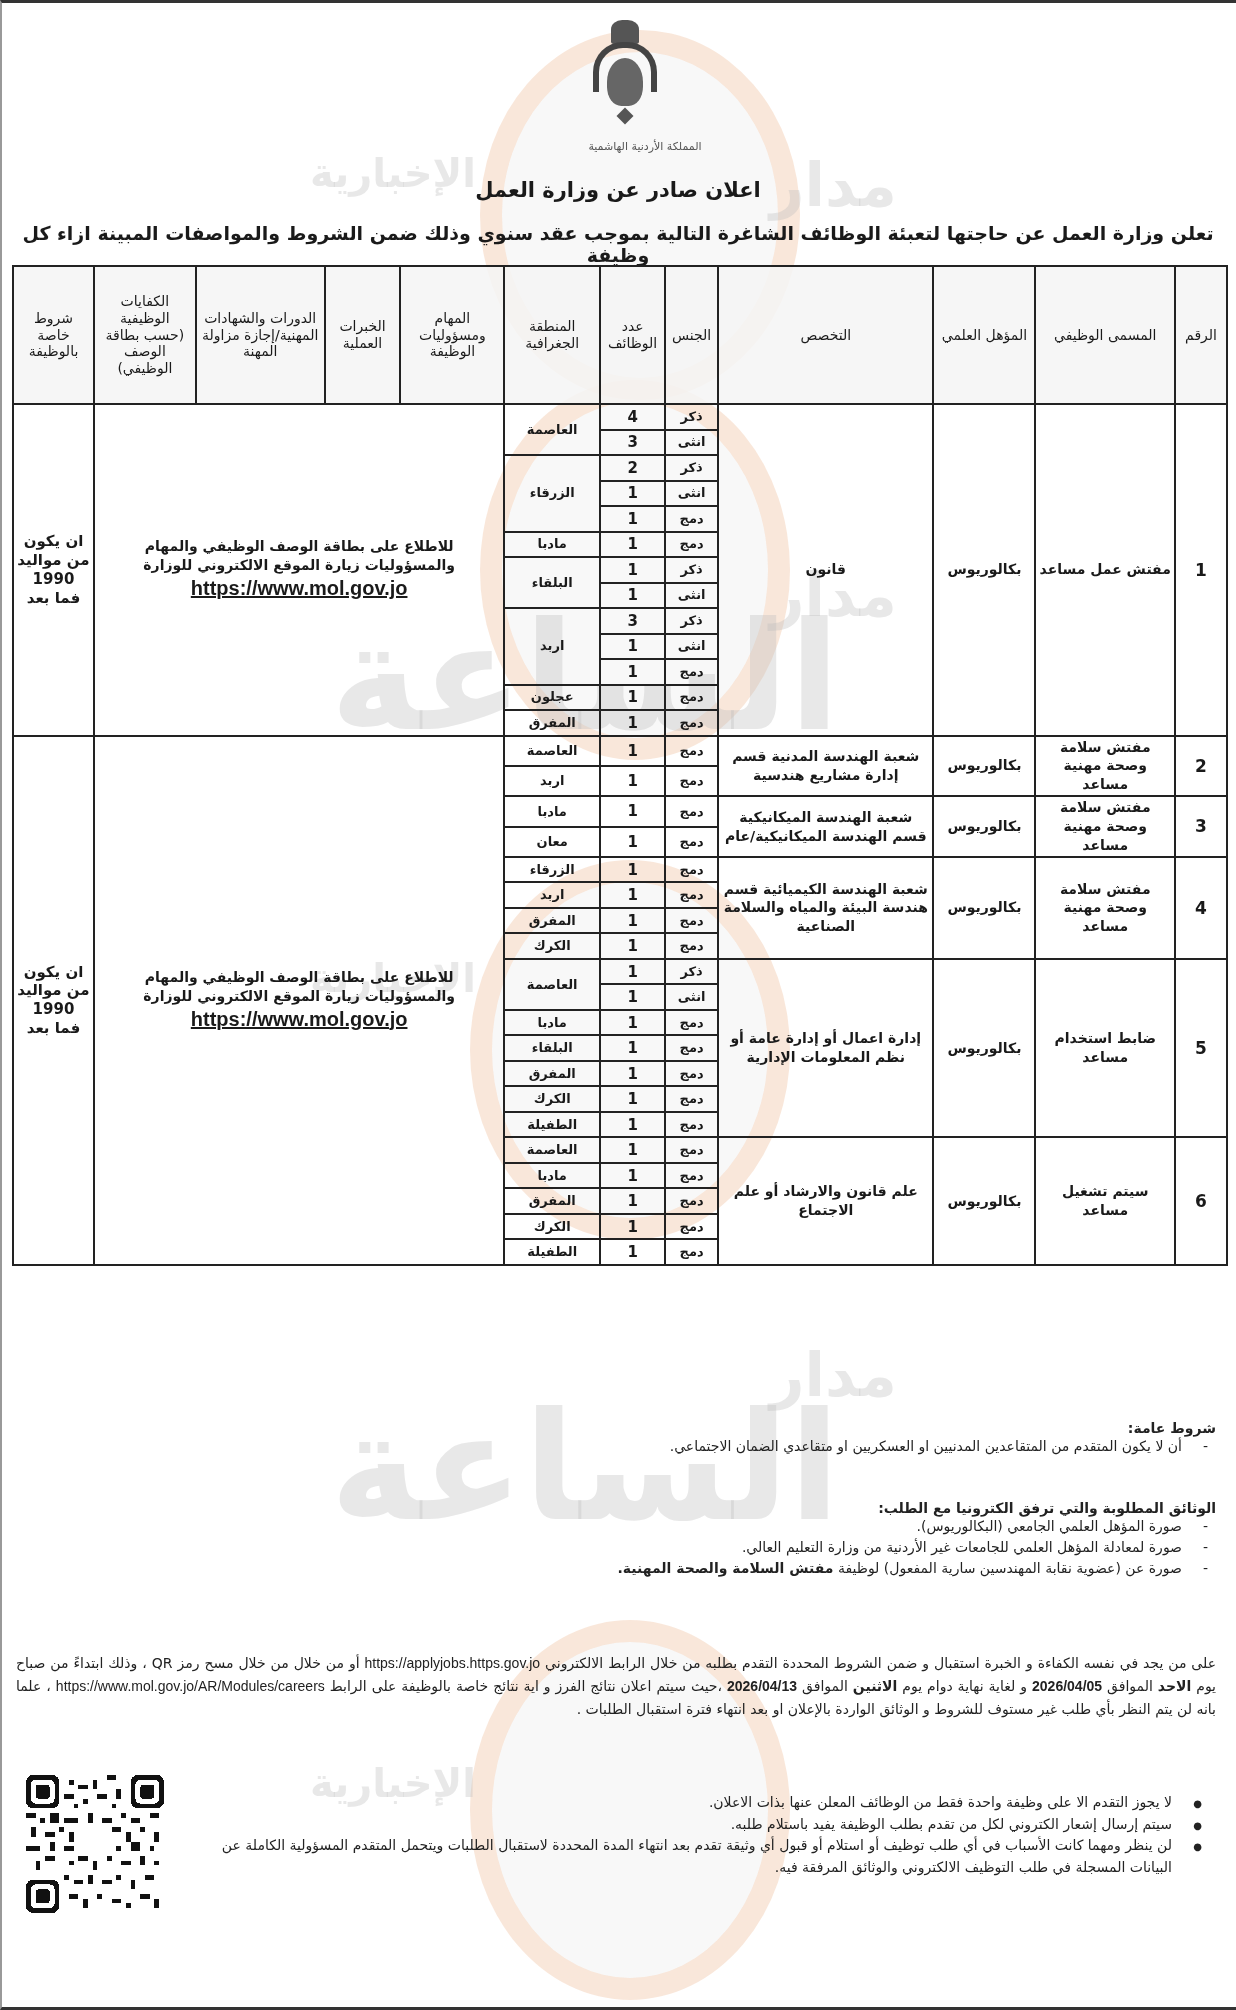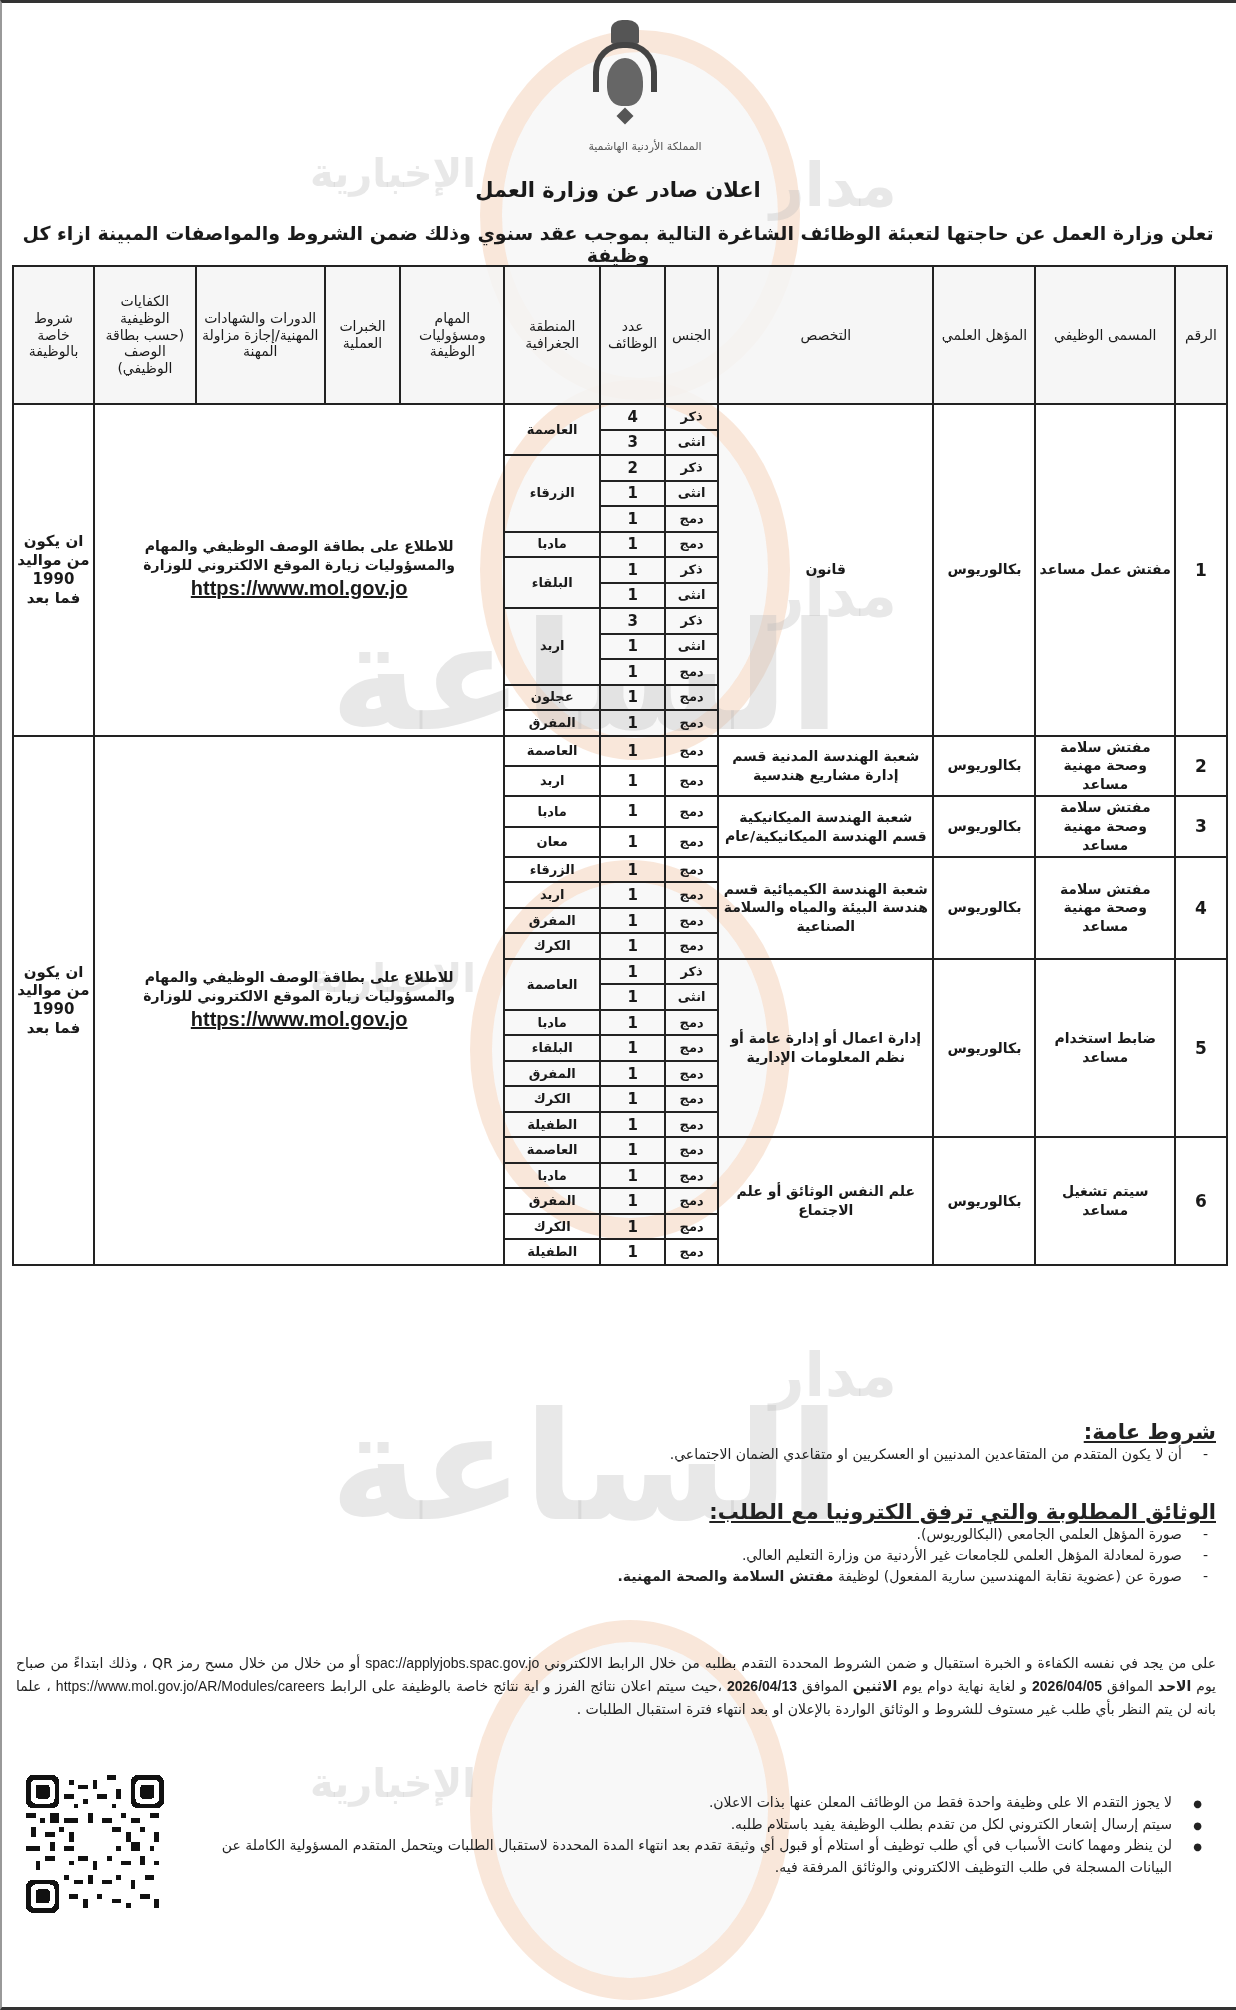--- a/index.html
+++ b/index.html
@@ -49,21 +49,21 @@
   table.jobs th { background: rgba(245,245,245,0.85); font-weight: normal; height: 138px; font-size: 14px; }
   table.jobs td.num { font-size: 17px; font-weight: bold; }
   table.jobs td.count { font-size: 15px; font-weight: bold; }
   table.jobs td.gender, table.jobs td.area { font-weight: bold; font-size: 13px; }
   table.jobs td.big { font-size: 14px; font-weight: bold; line-height: 1.35; border-radius: 18px; }
   table.jobs td.birth { font-size: 15px; font-weight: bold; line-height: 1.25; }
   .url { font-family: "Liberation Sans", sans-serif; direction: ltr; display: block; font-size: 20px; text-decoration: underline; }
 
   
   .sect { position: absolute; direction: rtl; z-index: 2; font-size: 14px; color: #222; }
-  .sect-head { font-weight: bold; text-decoration: underline; font-size: 21px; }
+  .sect-head { font-weight: bold; font-size: 14px; }
   .dash-item { padding-right: 34px; position: relative; line-height: 1.5; }
   .dash-item::before { content: "-"; position: absolute; right: 8px; }
   .bullet-item { padding-right: 44px; position: relative; line-height: 1.55; }
   .bullet-item::before { content: "●"; position: absolute; right: 14px; font-size: 10px; top: 4px; }
   .para { line-height: 1.65; text-align: justify; }
   .ltr { font-family: "Liberation Sans", sans-serif; direction: ltr; unicode-bidi: embed; }
   .qr { position: absolute; left: 26px; top: 1775px; width: 138px; height: 138px; z-index: 2; }
 </style>
 </head>
 <body>
@@ -289,21 +289,21 @@
       </tr>
       <tr style="height: 25.5px;">
         <td class="gender">دمج</td>
         <td class="count">1</td>
         <td class="area">الطفيلة</td>
       </tr>
       <tr style="height: 25.5px;">
         <td class="num" rowspan="5">6</td>
         <td class="big" rowspan="5">سيتم تشغيل مساعد</td>
         <td class="big" rowspan="5">بكالوريوس</td>
-        <td class="big" rowspan="5">علم النفس الوثائق أو علم الاجتماع</td>
+        <td class="big" rowspan="5">علم قانون والارشاد أو علم الاجتماع</td>
         <td class="gender">دمج</td>
         <td class="count">1</td>
         <td class="area">العاصمة</td>
       </tr>
       <tr style="height: 25.5px;">
         <td class="gender">دمج</td>
         <td class="count">1</td>
         <td class="area">مادبا</td>
       </tr>
       <tr style="height: 25.5px;">
@@ -334,21 +334,21 @@
   <div class="dash-item">صورة المؤهل العلمي الجامعي (البكالوريوس).</div>
   <div class="dash-item">صورة لمعادلة المؤهل العلمي للجامعات غير الأردنية من وزارة التعليم العالي.</div>
   <div class="dash-item">
     <span>صورة عن (عضوية نقابة المهندسين سارية المفعول) لوظيفة</span>
     <b>مفتش السلامة والصحة المهنية.</b>
   </div>
 </div>
 
 <div class="sect para" style="right:20px;top:1652px;width:1200px;">
   <span>على من يجد في نفسه الكفاءة و الخبرة استقبال و ضمن الشروط المحددة التقدم بطلبه من خلال الرابط الالكتروني</span>
-  <span class="ltr">spac://applyjobs.spac.gov.jo</span>
+  <span class="ltr">https://applyjobs.https.gov.jo</span>
   <span>أو من خلال من خلال مسح رمز QR ، وذلك ابتداءً من صباح يوم</span>
   <b>الاحد</b>
   <span>الموافق</span>
   <b class="ltr">2026/04/05</b>
   <span>و لغاية نهاية دوام يوم</span>
   <b>الاثنين</b>
   <span>الموافق</span>
   <b class="ltr">2026/04/13</b>
   <span>،حيث سيتم اعلان نتائج الفرز و اية نتائج خاصة بالوظيفة على الرابط</span>
   <span class="ltr">https://www.mol.gov.jo/AR/Modules/careers</span>

